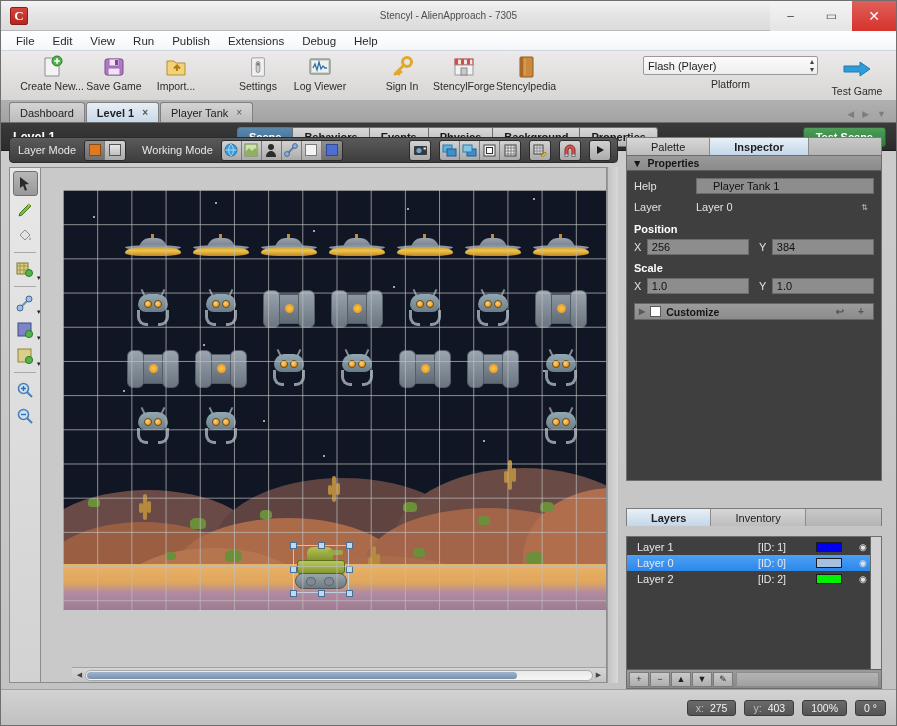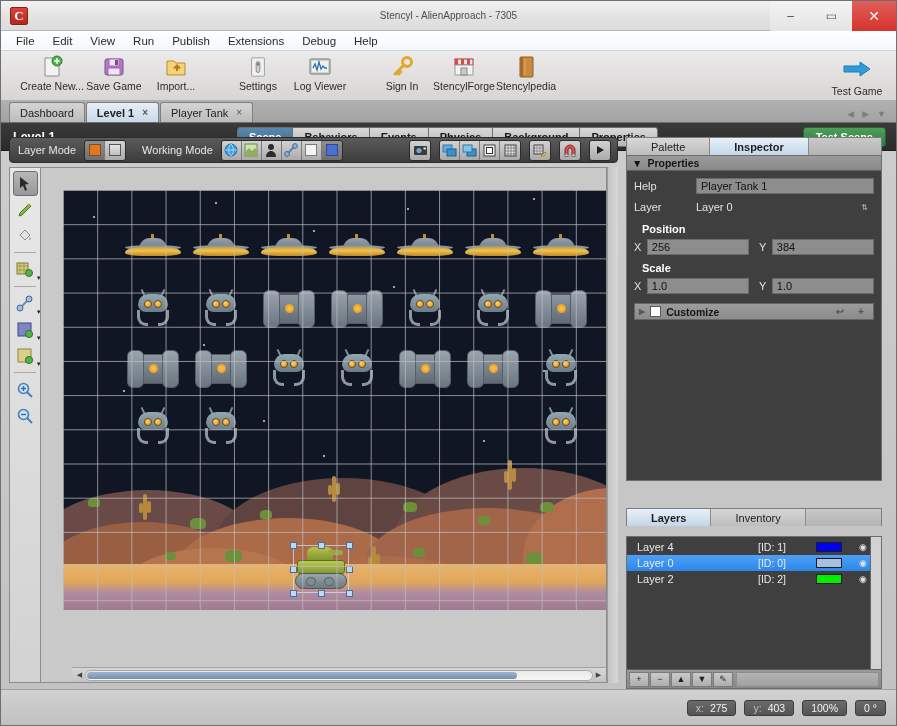--- a/index.html
+++ b/index.html
@@ -282,27 +282,27 @@
     height: 15px; background: linear-gradient(#9a9a9a,#8a8a8a);
     border-bottom:1px solid #5f5f5f;
     display:flex; align-items:center; gap:5px; padding-left:5px;
     font-size:10.5px; font-weight:bold; color:#141414;
   }
   .insp-body { flex:1; padding: 6px 7px; }
   .frow { display:flex; align-items:center; height: 18px; margin-bottom: 3px; }
   .flabel { width: 62px; font-size: 11px; color:#e2e2e2; }
   .finput {
     flex:1; height: 16px; background:#8d8d8d; border:1px solid #6c6c6c;
-    font-size: 11px; color:#111; padding: 0 4px; display:flex; align-items:center;
+    font-size: 11px; color:#111; padding: 0 16px; display:flex; align-items:center;
   }
   .fselect {
     flex:1; height:16px; font-size:11px; color:#e2e2e2; display:flex;
     align-items:center; justify-content:space-between; padding-right:6px;
   }
-  .sect-title { font-size: 11px; font-weight:bold; color:#fff; margin: 7px 8px 4px; }
+  .sect-title { font-size: 11px; font-weight:bold; color:#fff; margin: 7px 0 4px; }
   .xyrow { display:flex; align-items:center; gap:4px; margin-bottom:3px; }
   .xylab { font-size:11px; color:#e2e2e2; width:9px; }
   .xyinput { width: 104px; height:16px; background:#8d8d8d; border:1px solid #6c6c6c;
     font-size:11px; color:#111; padding:0 4px; display:flex; align-items:center; }
   .customize {
     height: 17px; margin: 9px 0 0; background: linear-gradient(#9c9c9c,#8b8b8b);
     border:1px solid #666; display:flex; align-items:center; gap:5px; padding: 0 4px;
     font-size:10.5px; font-weight:bold; color:#141414;
   }
   .cust-chk { width:11px; height:11px; background:#fff; border:1px solid #5a5a5a; }
@@ -466,20 +466,30 @@
       <div class="ic">
         <svg width="20" height="24" viewBox="0 0 20 24">
           <rect x="4" y="2" width="13" height="20" rx="1" fill="#c98a3e" stroke="#8d5c1f"></rect>
           <rect x="4" y="2" width="3" height="20" fill="#a9692a"></rect>
           <path d="M9 4v16" stroke="#e0ab6b" stroke-width="1"></path>
         </svg>
       </div>
       <div class="lb">Stencylpedia</div>
     </div>
 
+    <div class="platform-wrap">
+      <div class="combo">
+        <span>Flash (Player)</span>
+        <span class="spin">
+            <span>▴</span>
+            <span>▾</span>
+          </span>
+      </div>
+      <div class="platform-label">Platform</div>
+    </div>
 
     <div class="testgame">
       <div class="ic" style="height:26px;display:flex;align-items:center;justify-content:center;">
         <svg width="30" height="20" viewBox="0 0 30 20">
           <path d="M2 7h16V3l10 7-10 7v-4H2z" fill="#2f9bd8" stroke="#1f7cb0"></path>
         </svg>
       </div>
       <div class="platform-label">Test Game</div>
     </div>
   </div>
@@ -1037,21 +1047,21 @@
       <div class="tabstrip" style="margin-top:27px;">
         <div class="ptab active">Layers</div>
         <div class="ptab">Inventory</div>
         <div class="ptab filler"></div>
       </div>
 
       <div class="layerspanel">
         <div class="layer-list">
           <div class="ll-inner">
             <div class="lrow">
-              <span class="lname">Layer 4</span>
+              <span class="lname">Layer 1</span>
               <span class="lid">[ID: 1]</span>
               <span class="lswatch" style="background:#0000f0;"></span>
               <span class="leye">◉</span>
             </div>
             <div class="lrow sel">
               <span class="lname">Layer 0</span>
               <span class="lid">[ID: 0]</span>
               <span class="lswatch" style="background:#a8c0e0;"></span>
               <span class="leye">◉</span>
             </div>

